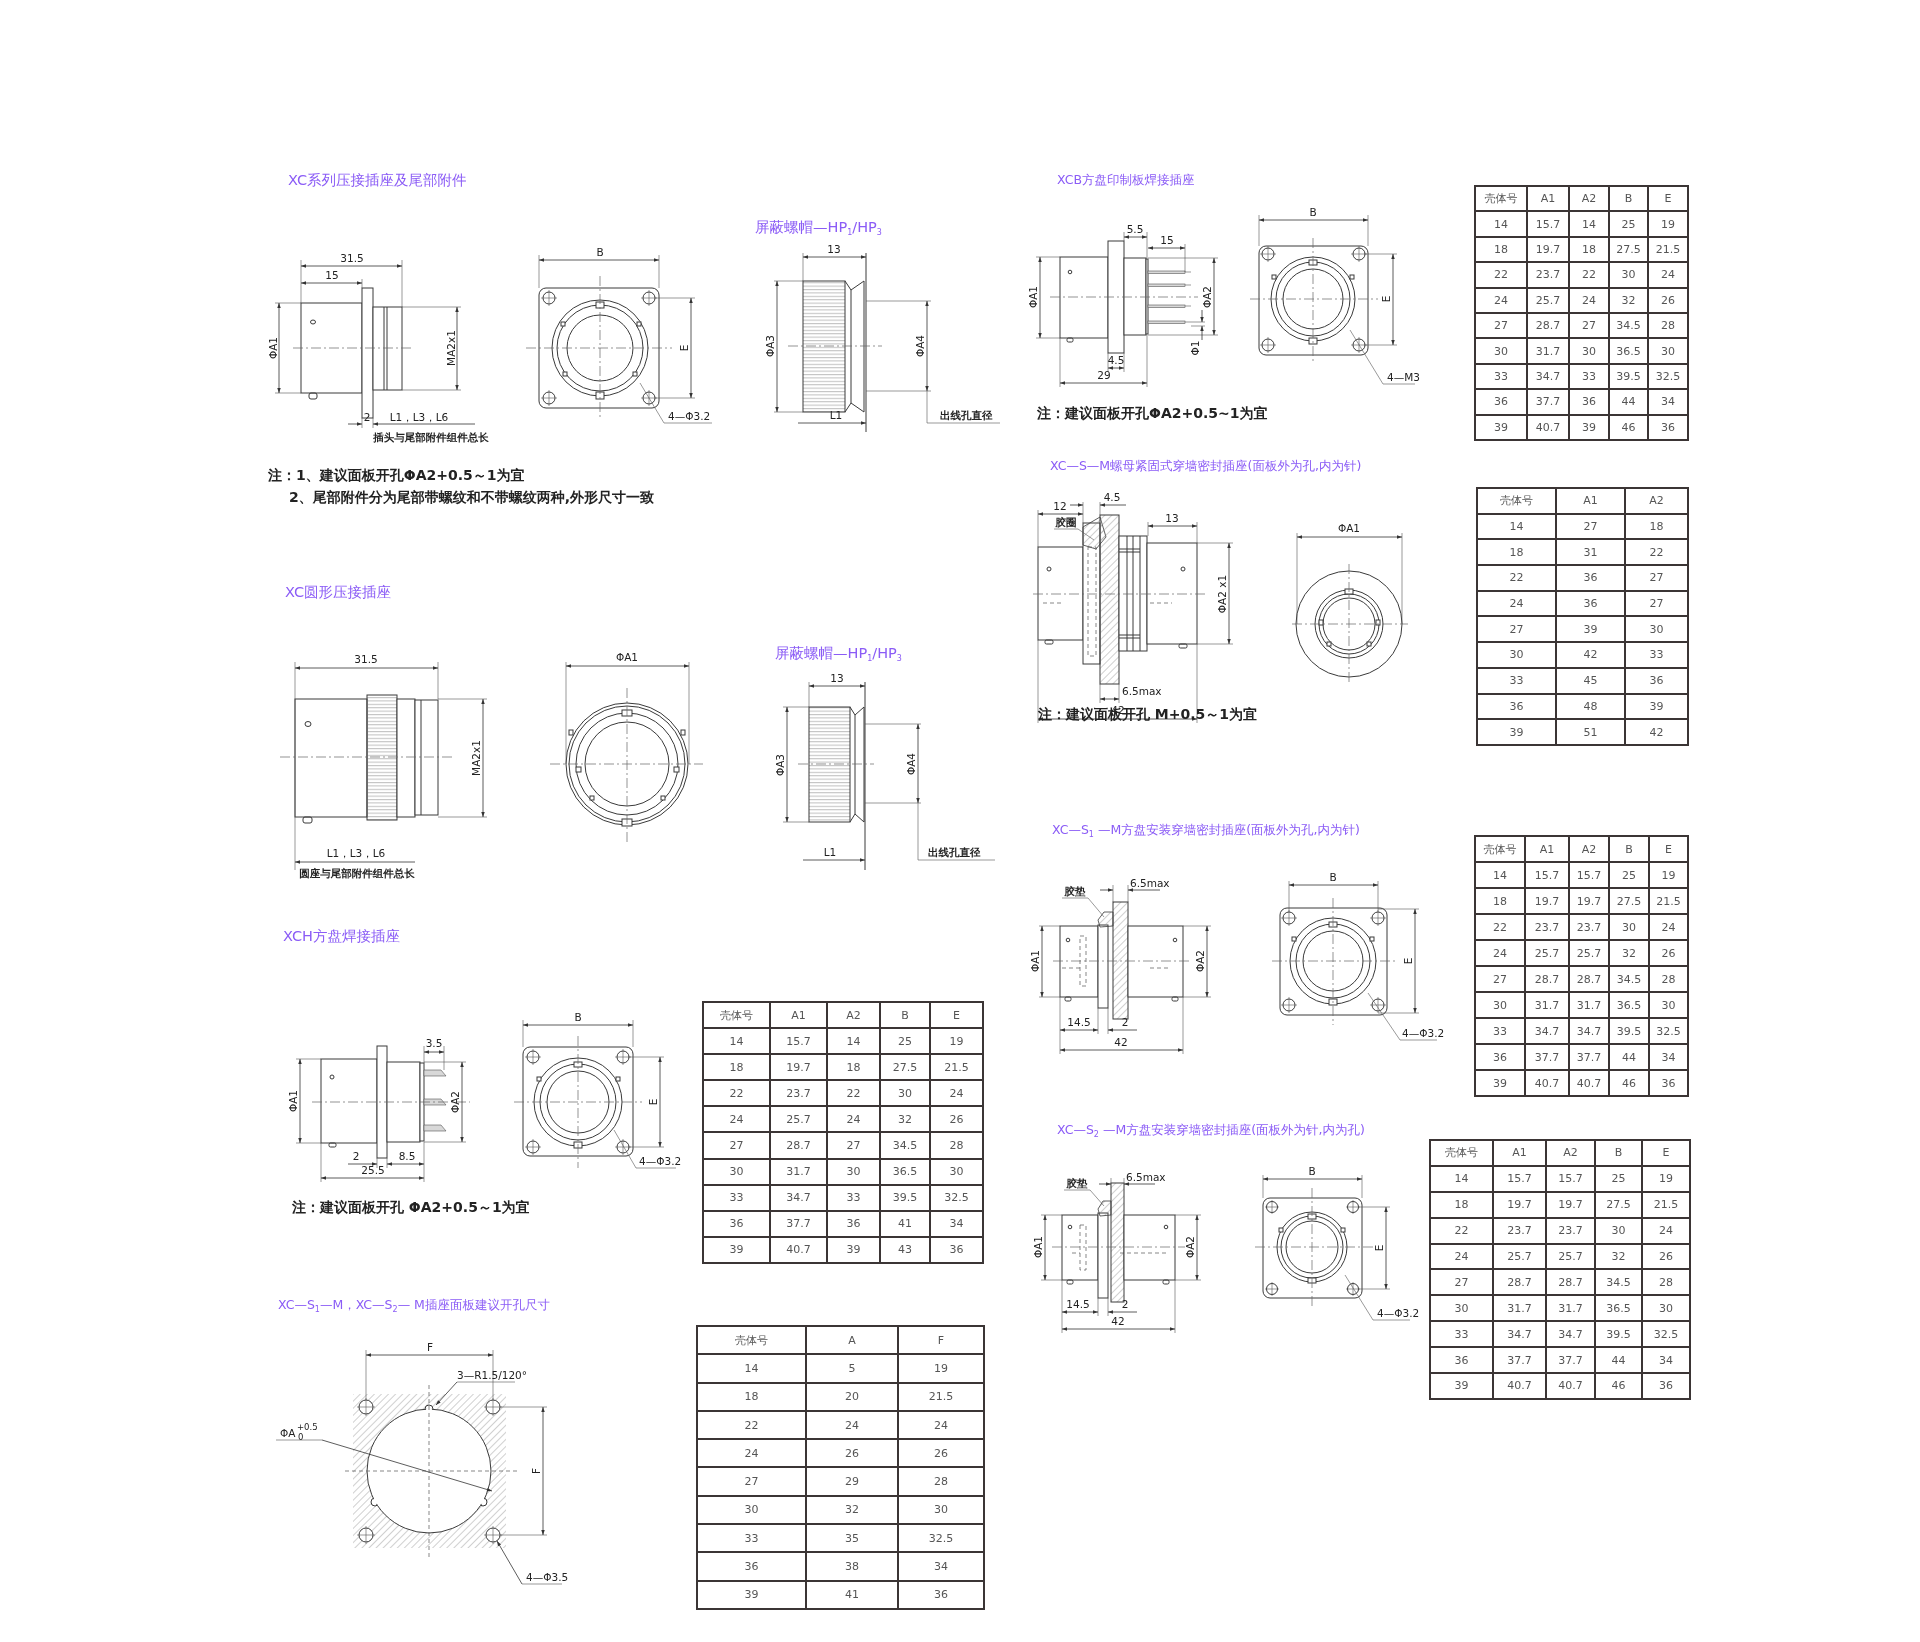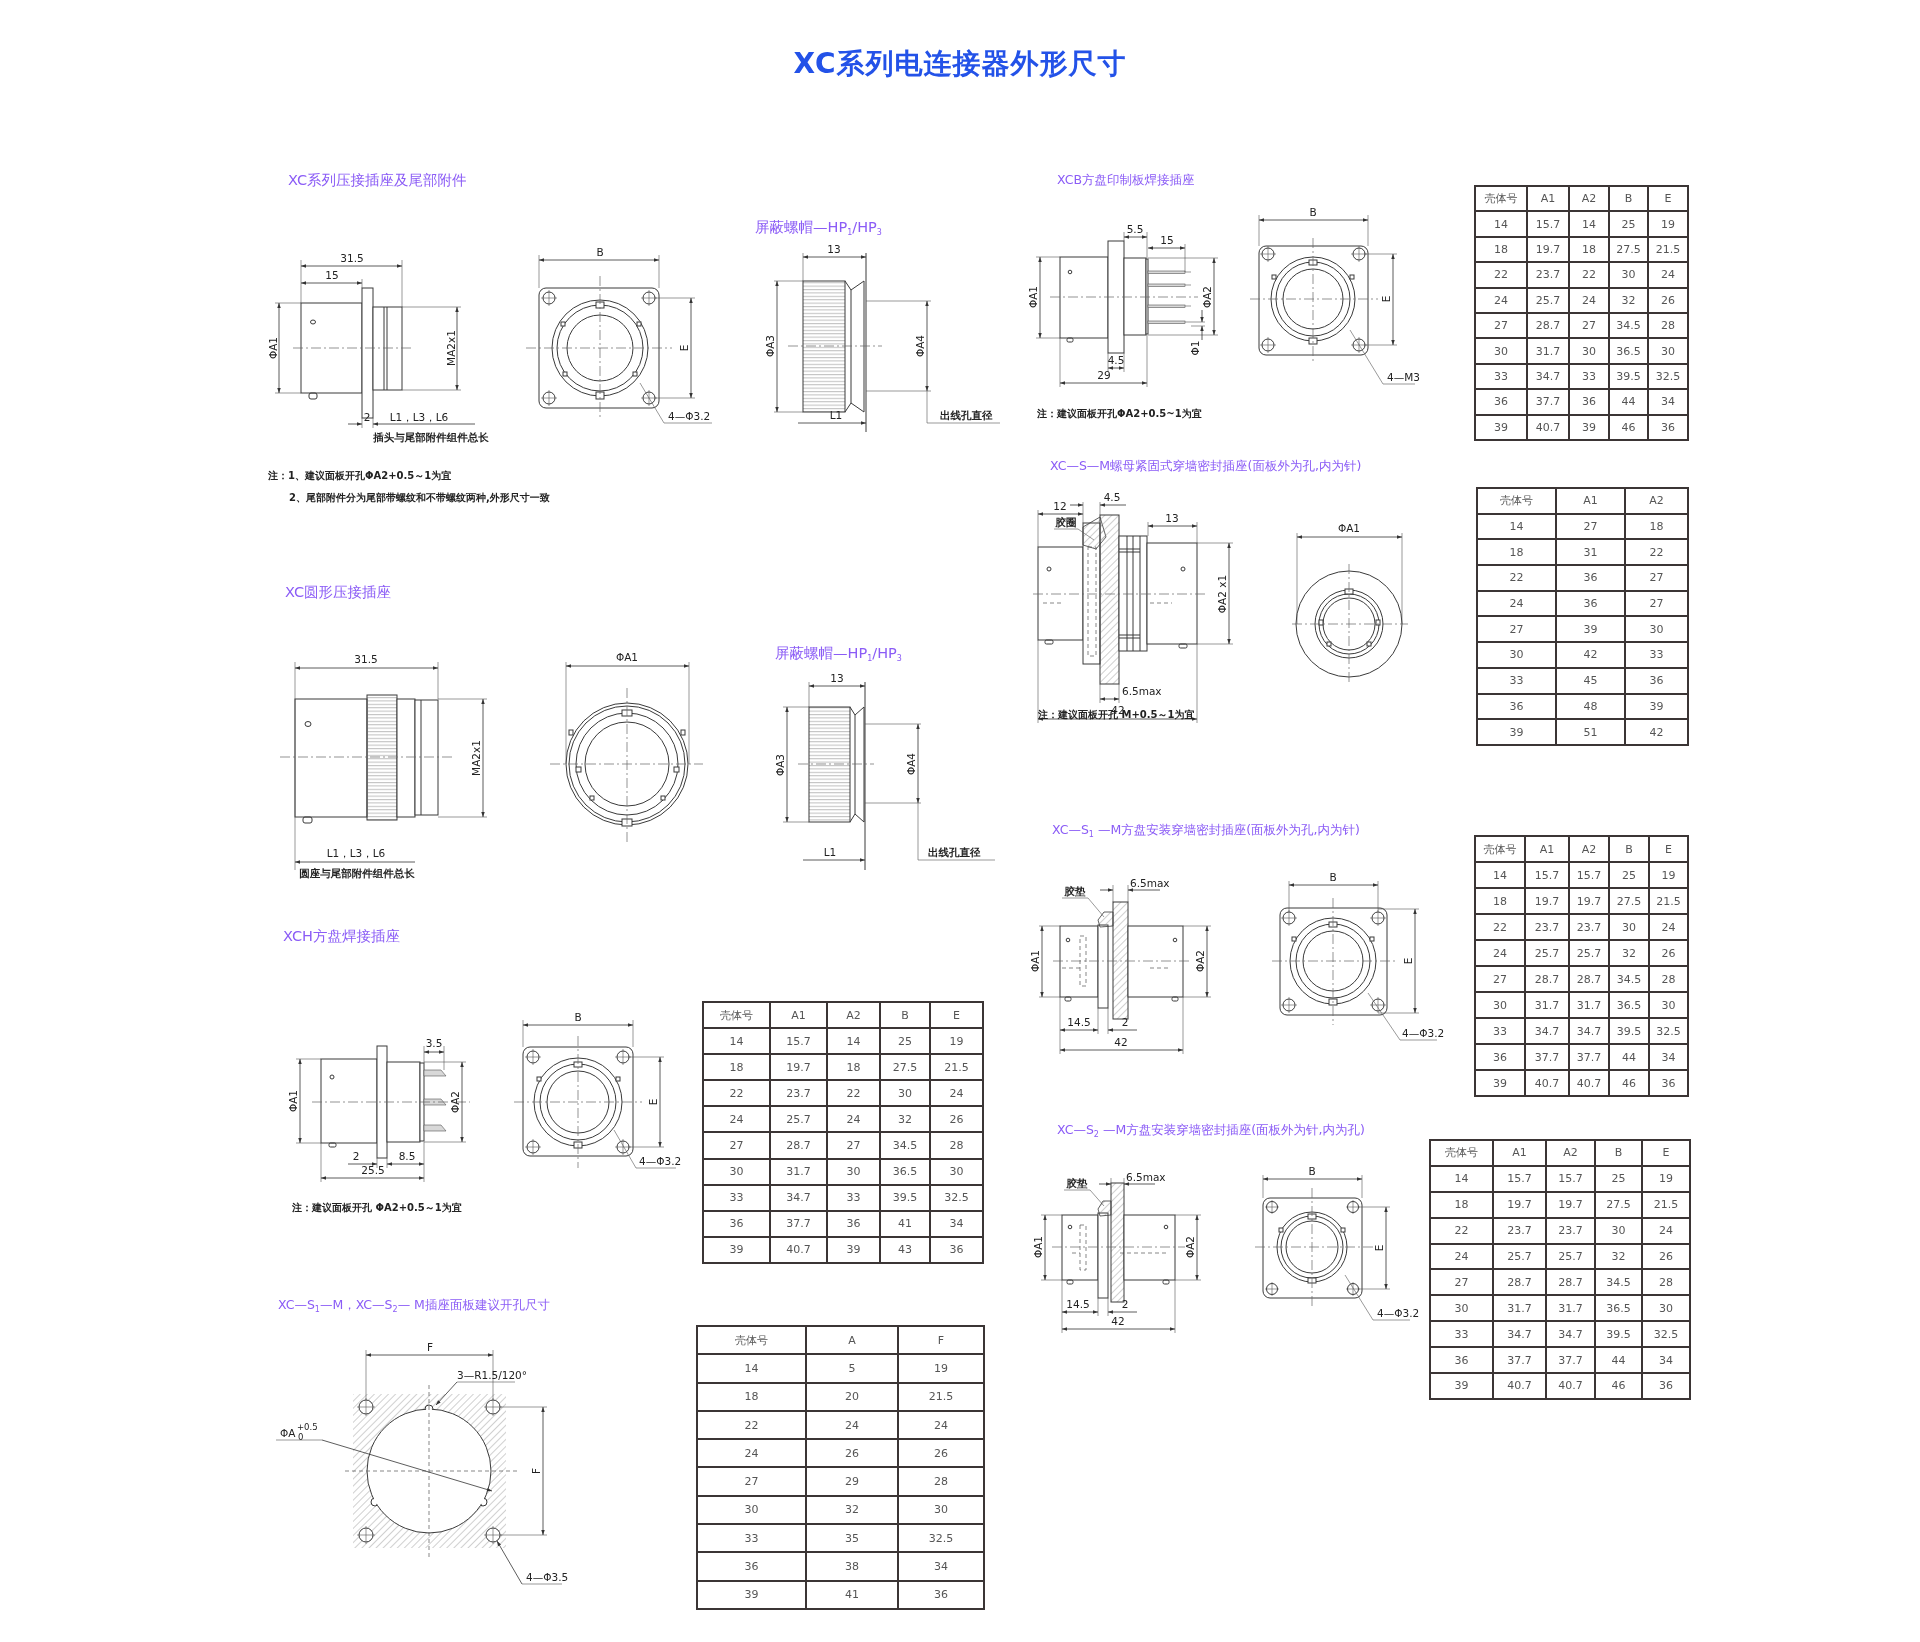--- a/index.html
+++ b/index.html
@@ -3,21 +3,21 @@
 <meta charset="utf-8">
 <style>
   html,body{margin:0;padding:0;background:#fff;}
   #page{position:relative;width:1920px;height:1642px;overflow:hidden;background:#fff;
         font-family:"DejaVu Sans","Liberation Sans",sans-serif;color:#222;}
   .page-title{position:absolute;left:0;top:45px;width:1920px;text-align:center;font-size:28px;
         font-weight:bold;letter-spacing:1px;color:var(--accent,#2352e8);font-family:"DejaVu Sans",sans-serif;}
   .sec-title{position:absolute;font-size:14.5px;color:#8b5cf6;white-space:nowrap;line-height:18px;font-family:"DejaVu Sans",sans-serif;}
   .sec-title.sm{font-size:12.5px;line-height:16px;}
   .sec-title sub{font-size:8px;vertical-align:-3px;}
-  .note{position:absolute;font-size:10px;font-weight:bold;color:#222;white-space:nowrap;line-height:13px;font-family:"DejaVu Sans",sans-serif;}
+  .note{position:absolute;font-size:14px;font-weight:bold;color:#222;white-space:nowrap;line-height:13px;font-family:"DejaVu Sans",sans-serif;}
   svg.drw{position:absolute;left:0;top:0;}
   svg .o{fill:none;stroke:#3a3a3a;stroke-width:1;}
   svg .w{fill:#fff;stroke:#3a3a3a;stroke-width:1;}
   svg .cl{fill:none;stroke:#666;stroke-width:0.7;stroke-dasharray:10 3 2 3;}
   svg .dl{fill:none;stroke:#555;stroke-width:0.7;stroke-dasharray:4 3;}
   svg .dim{fill:none;stroke:#333;stroke-width:0.8;}
   svg .ext{fill:none;stroke:#555;stroke-width:0.6;}
   svg .pin{fill:#d8d8d8;stroke:#555;stroke-width:0.6;}
   svg text{font-family:"DejaVu Sans",sans-serif;font-size:10.5px;fill:#222;}
   svg text.c{text-anchor:middle;}
@@ -473,21 +473,20 @@
     <path class="ext" d="M1263,1175 V1198 M1362,1175 V1198 M1358,1207 H1390 M1358,1289 H1390"></path>
     <line class="dim" x1="1263" y1="1179" x2="1362" y2="1179" marker-start="url(#ar)" marker-end="url(#ar)"></line>
     <line class="dim" x1="1386" y1="1207" x2="1386" y2="1289" marker-start="url(#ar)" marker-end="url(#ar)"></line>
     <path class="ext" d="M1345,1275 L1373,1320 H1410"></path>
     <text class="c" x="1312" y="1175">B</text>
     <text class="c" x="1383" y="1248" transform="rotate(-90 1383 1248)">E</text>
     <text x="1377" y="1317">4—Φ3.2</text>
   </g>
 </svg>
 
-<div class="page-title">XC系列电连接器外形尺寸</div>
 
 <div class="sec-title" style="left:288px;top:171px;">XC系列压接插座及尾部附件</div>
 <div class="sec-title" style="left:755px;top:218px;"><span>屏蔽螺帽—HP</span><sub>1</sub><span>/HP</span><sub>3</sub></div>
 <div class="sec-title" style="left:285px;top:583px;">XC圆形压接插座</div>
 <div class="sec-title" style="left:775px;top:644px;"><span>屏蔽螺帽—HP</span><sub>1</sub><span>/HP</span><sub>3</sub></div>
 <div class="sec-title" style="left:283px;top:927px;">XCH方盘焊接插座</div>
 <div class="sec-title sm" style="left:278px;top:1297px;text-align:right;"><span>XC—S</span><sub>1</sub><span>—M，XC—S</span><sub>2</sub><span>— M插座面板建议开孔尺寸</span></div>
 <div class="sec-title sm" style="left:1057px;top:172px;">XCB方盘印制板焊接插座</div>
 <div class="sec-title sm" style="left:1050px;top:458px;text-align:center;">XC—S—M螺母紧固式穿墙密封插座(面板外为孔,内为针)</div>
 <div class="sec-title sm" style="left:1052px;top:822px;"><span>XC—S</span><sub>1</sub><span> —M方盘安装穿墙密封插座(面板外为孔,内为针)</span></div>

